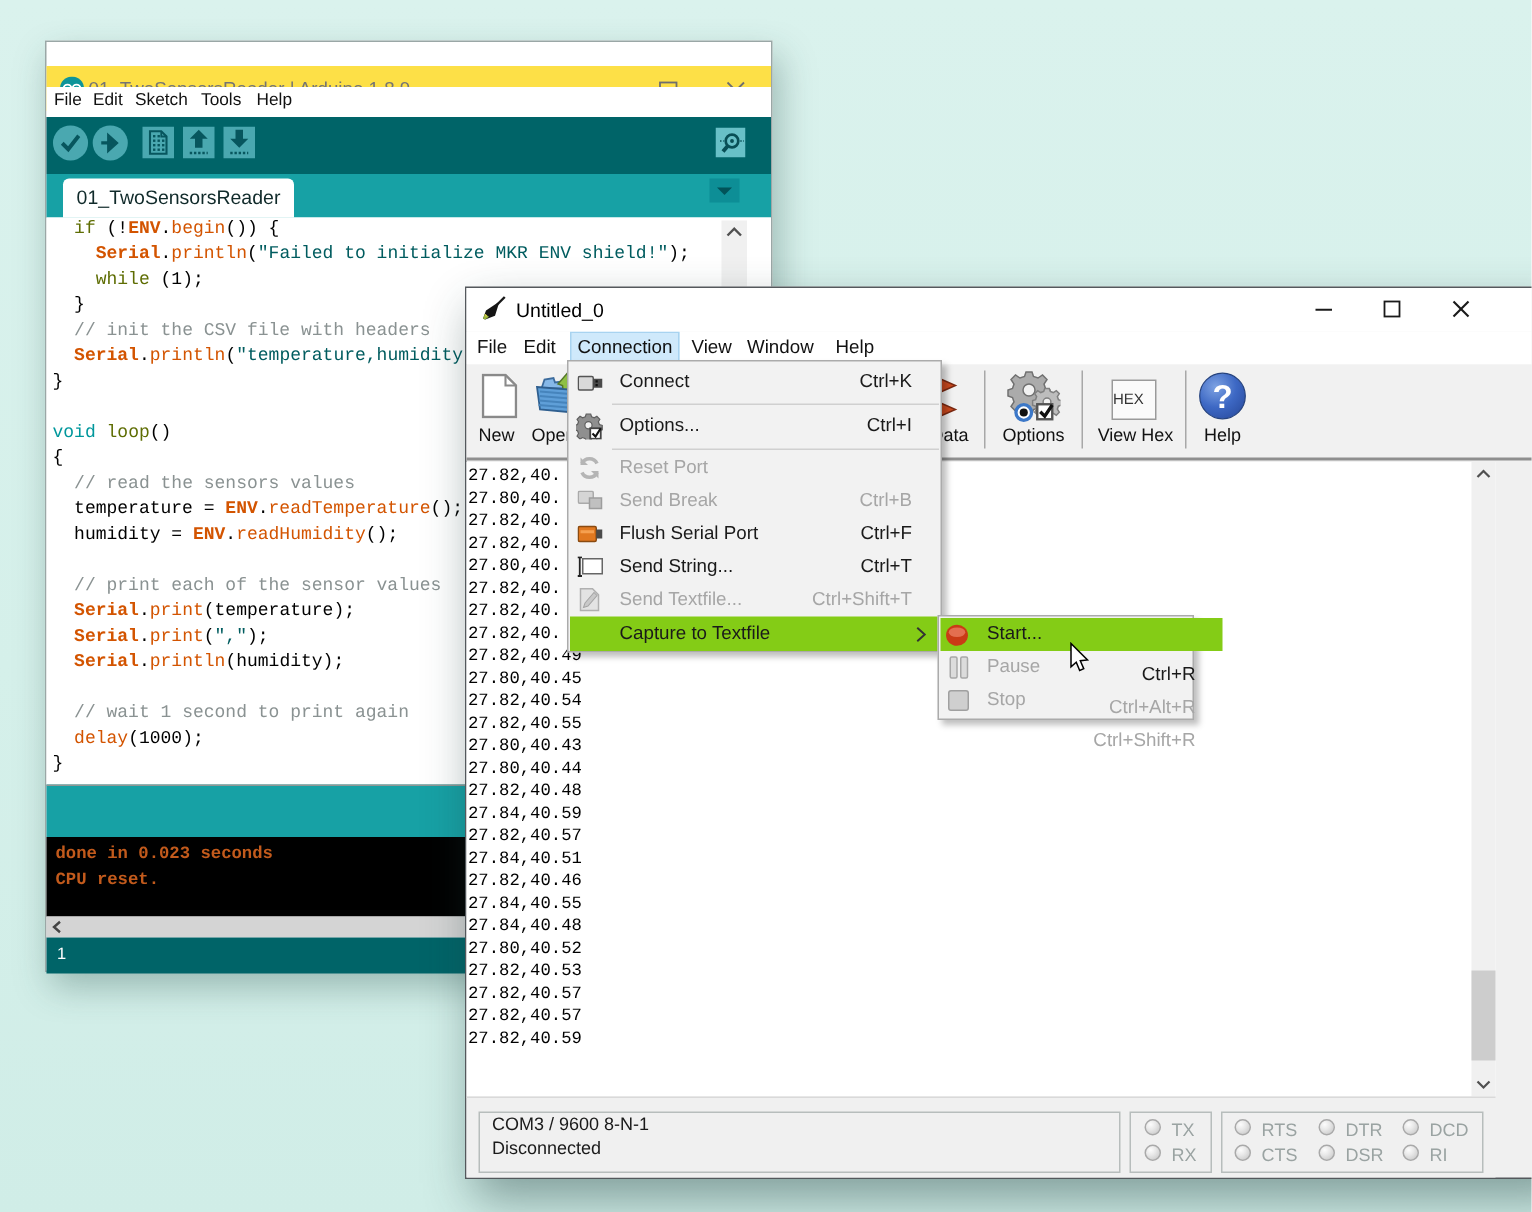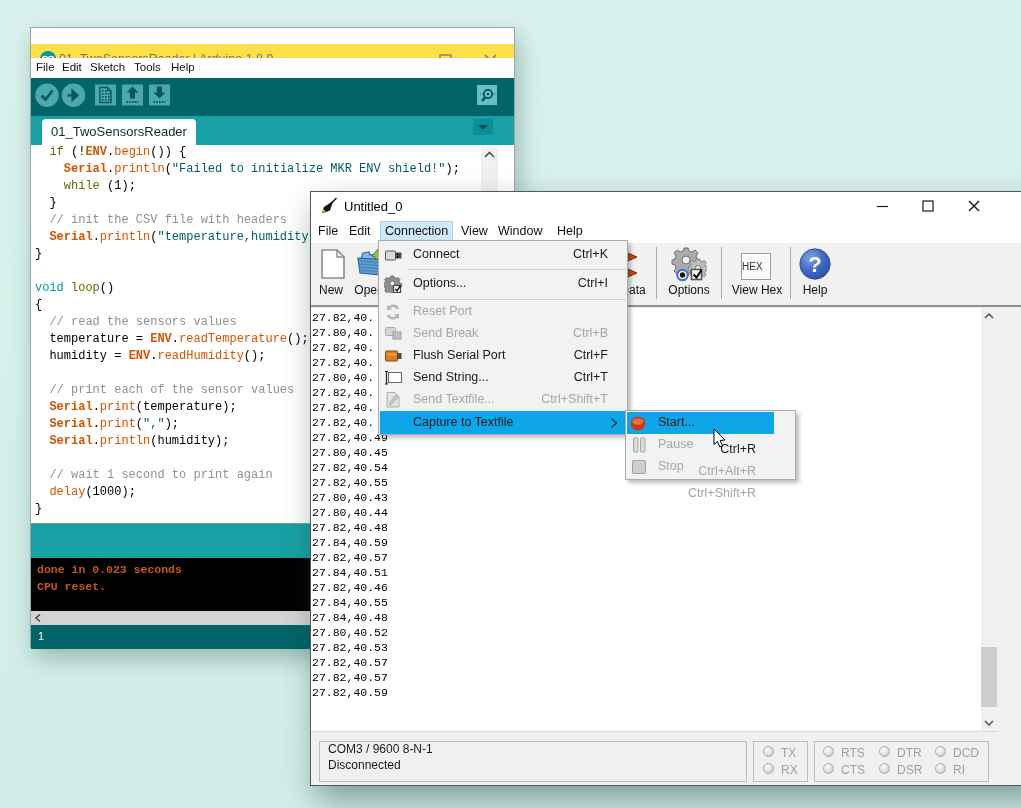--- a/index.html
+++ b/index.html
@@ -67,24 +67,24 @@
   border:1px solid #a9a9a9; }
 
 
 #menu { left:378px; top:240px; width:250px; height:195px; background:#f2f2f2;
   border:1px solid #ababab; box-shadow:3px 3px 4px rgba(0,0,0,.25); font-size:12.5px; color:#1a1a1a; }
 #menu .item { position:absolute; left:1px; width:246px; }
 #menu .item .txt { position:absolute; left:33px; top:0; }
 #menu .item .sc { position:absolute; right:18px; top:0; }
 #menu .sep { position:absolute; left:29px; width:218px; height:1px; background:#d0d0d0; }
 #menu .dis { color:#a6a6a6; }
-.hl { background:#0ea5e9; }
+.hl { background:#84cc16; }
 #submenu { left:625px; top:410px; width:171px; height:70px; background:#f2f2f2;
   border:1px solid #ababab; box-shadow:3px 3px 4px rgba(0,0,0,.25); font-size:12.5px; color:#1a1a1a; }
-#submenu .item { position:absolute; left:1px; width:147px; height:22px; }
+#submenu .item { position:absolute; left:1px; width:188px; height:22px; }
 #submenu .item .txt { position:absolute; left:31px; top:3px; }
 #submenu .item .sc { position:absolute; right:18px; top:3px;margin-top:27px; }
 #submenu .dis { color:#a6a6a6; }
 </style>
 </head>
 <body>
 <div class="desktop">
 
   <div id="ard" class="abs">
     <div class="titlebar">

